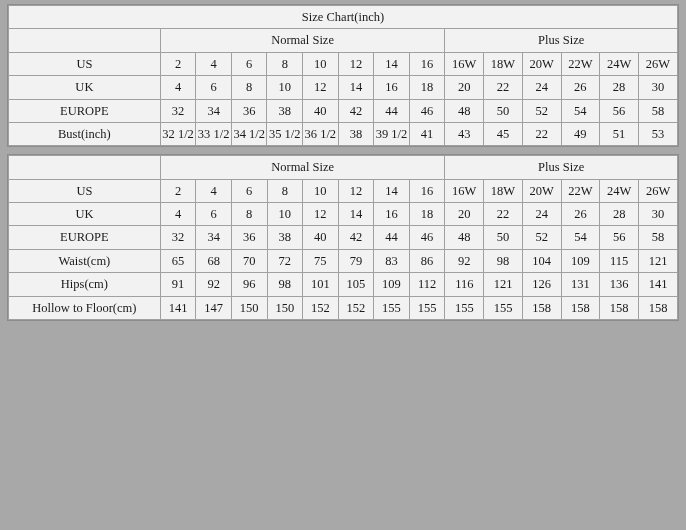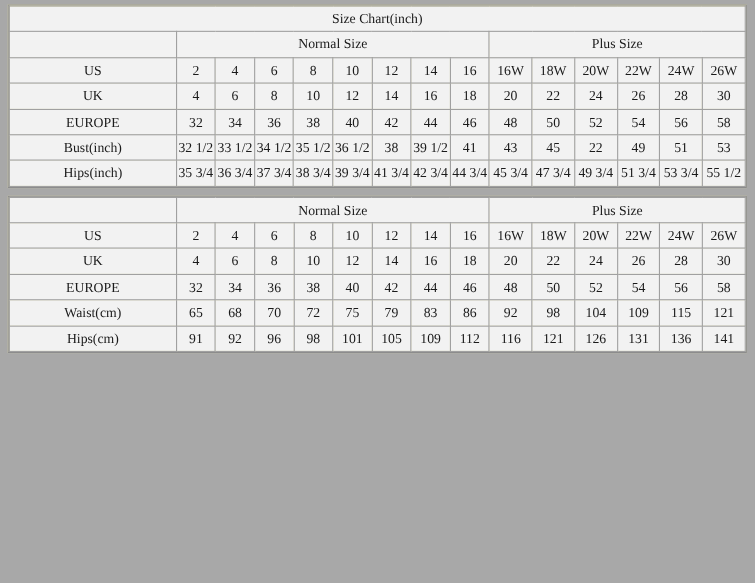--- a/index.html
+++ b/index.html
@@ -17,21 +17,21 @@
   .page {
     width: 686px;
     height: 530px;
     box-sizing: border-box;
     padding: 4px 2px;
     display: flex;
     flex-direction: column;
     gap: 7px;
   }
   .chart-block {
-    background: #fef9c3;
+    background: #5eead4;
     border: 1px solid #8c8c8c;
     width: 672px;
     margin: 0 auto;
     box-sizing: border-box;
   }
   table.size-table {
     border-collapse: collapse;
     width: 100%;
     table-layout: fixed;
   }
@@ -172,37 +172,20 @@
           <td class="datacell nowrap">41</td>
           <td class="datacell nowrap">43</td>
           <td class="datacell nowrap">45</td>
           <td class="datacell nowrap">22</td>
           <td class="datacell nowrap">49</td>
           <td class="datacell nowrap">51</td>
           <td class="datacell nowrap">53</td>
         </tr>
 
 
-        <tr>
-          <td class="rowlabel">Hips(inch)</td>
-          <td class="datacell nowrap">35 3/4</td>
-          <td class="datacell nowrap">36 3/4</td>
-          <td class="datacell nowrap">37 3/4</td>
-          <td class="datacell nowrap">38 3/4</td>
-          <td class="datacell nowrap">39 3/4</td>
-          <td class="datacell nowrap">41 3/4</td>
-          <td class="datacell nowrap">42 3/4</td>
-          <td class="datacell nowrap">44 3/4</td>
-          <td class="datacell nowrap">45 3/4</td>
-          <td class="datacell nowrap">47 3/4</td>
-          <td class="datacell nowrap">49 3/4</td>
-          <td class="datacell nowrap">51 3/4</td>
-          <td class="datacell nowrap">53 3/4</td>
-          <td class="datacell nowrap">55 1/2</td>
-        </tr>
 
       </tbody>
     </table>
   </div>
 
   <div class="chart-block">
     <table class="size-table">
       <colgroup>
         <col class="col-label">
         <col class="col-n">
@@ -311,17 +294,34 @@
           <td class="datacell">109</td>
           <td class="datacell">112</td>
           <td class="datacell">116</td>
           <td class="datacell">121</td>
           <td class="datacell">126</td>
           <td class="datacell">131</td>
           <td class="datacell">136</td>
           <td class="datacell">141</td>
         </tr>
 
+        <tr>
+          <td class="rowlabel">Hollow to Floor(cm)</td>
+          <td class="datacell">141</td>
+          <td class="datacell">147</td>
+          <td class="datacell">150</td>
+          <td class="datacell">150</td>
+          <td class="datacell">152</td>
+          <td class="datacell">152</td>
+          <td class="datacell">155</td>
+          <td class="datacell">155</td>
+          <td class="datacell">155</td>
+          <td class="datacell">155</td>
+          <td class="datacell">158</td>
+          <td class="datacell">158</td>
+          <td class="datacell">158</td>
+          <td class="datacell">158</td>
+        </tr>
       </tbody>
     </table>
   </div>
 
 </div>
 
 </body></html>

